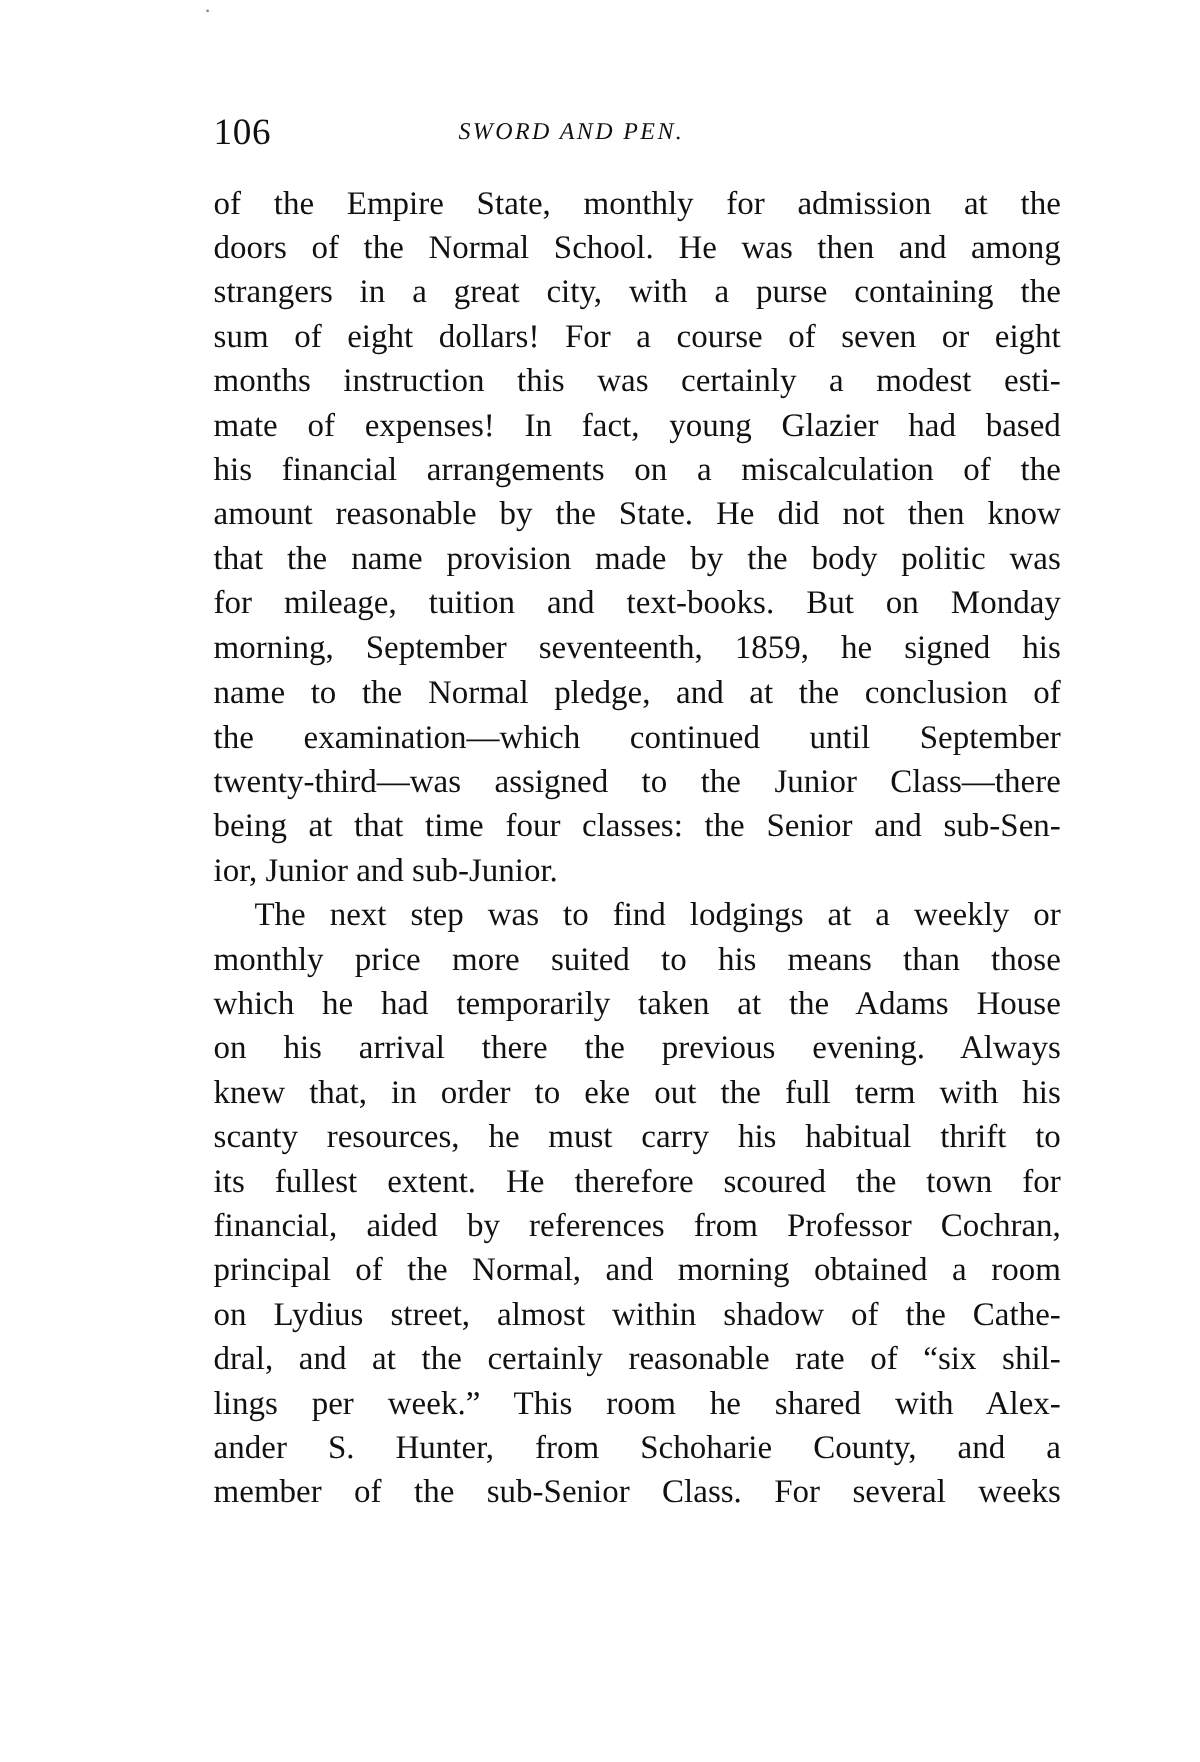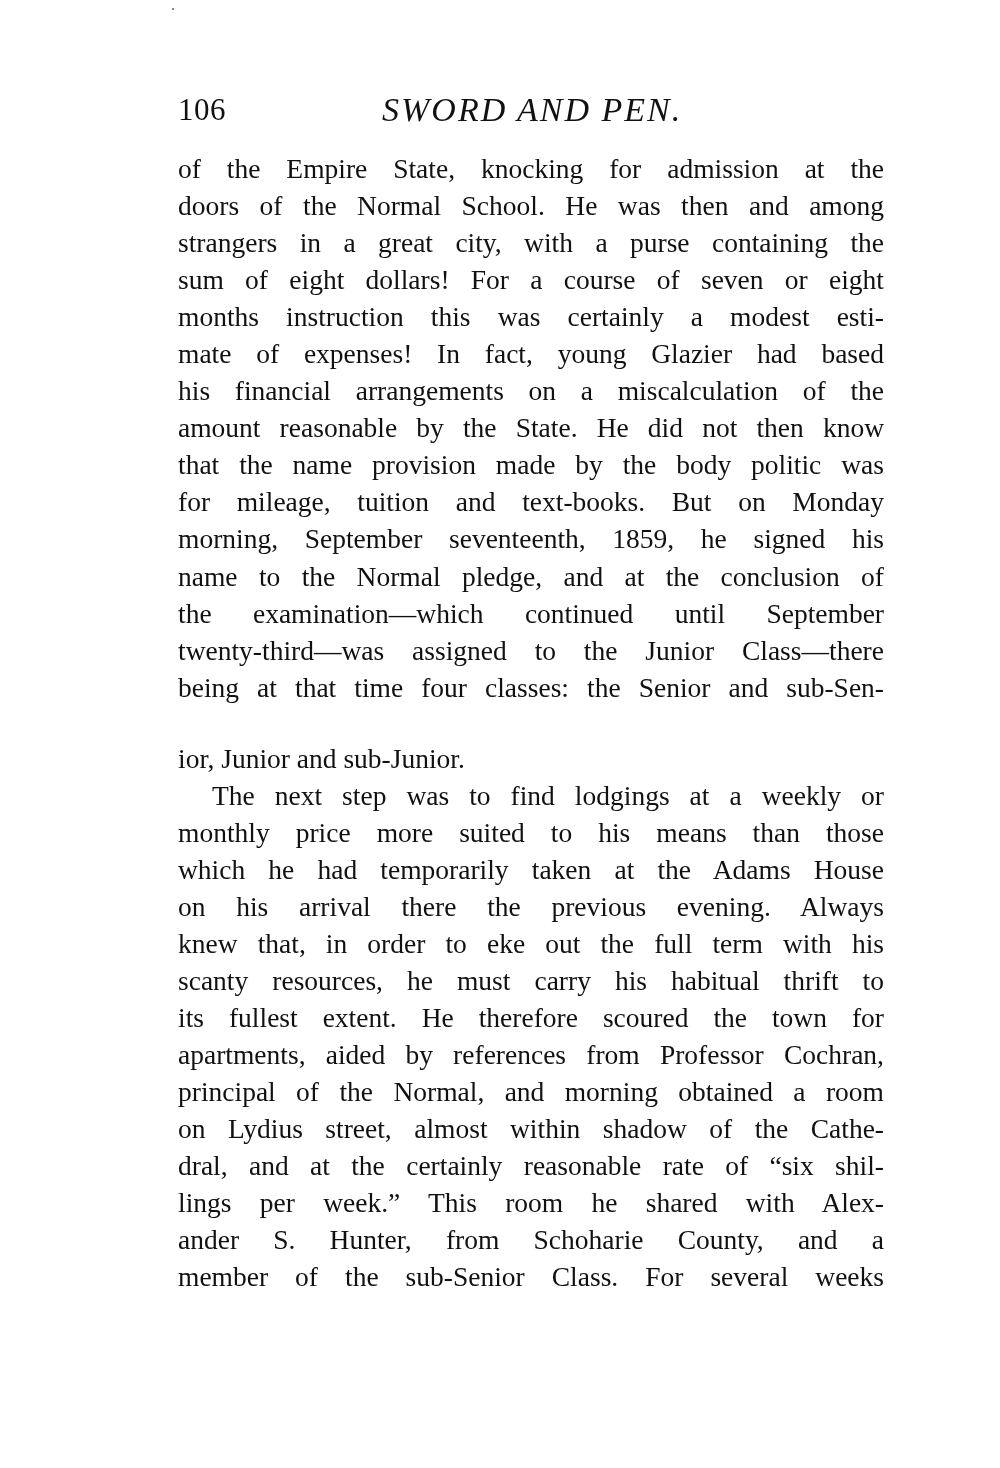--- a/index.html
+++ b/index.html
@@ -38,21 +38,21 @@
       left: 0;
       top: 0;
       font-size: 31px;
       line-height: 40px;
       letter-spacing: 0.5px;
     }
     .running-head {
       position: absolute;
       left: 204px;
       top: 0;
-      font-size: 34px;
+      font-size: 20px;
       line-height: 40px;
       font-style: italic;
       letter-spacing: 2px;
     }
     .body-text {
       position: absolute;
       left: 166px;
       top: 150px;
       width: 706px;
     }
@@ -61,39 +61,38 @@
       height: 37.05px;
       line-height: 37.05px;
       font-size: 27.5px;
       white-space: nowrap;
       text-align: justify;
       text-align-last: justify;
       overflow: visible;
     }
     .line.last {
       text-align-last: left;
-      margin-top: 34px;
     }
     .line.indent {
       padding-left: 34px;
     }
   </style>
 </head>
 <body>
 
 <div class="page">
   <div class="specks"></div>
 
   <div class="header">
     <span class="page-number">106</span>
     <span class="running-head">SWORD AND PEN.</span>
   </div>
 
   <div class="body-text">
-    <span class="line">of the Empire State, knocking for admission at the</span>
+    <span class="line">of the Empire State, monthly for admission at the</span>
     <span class="line">doors of the Normal School.  He was then and among</span>
     <span class="line">strangers in a great city, with a purse containing the</span>
     <span class="line">sum of eight dollars!  For a course of seven or eight</span>
     <span class="line">months instruction this was certainly a modest esti-</span>
     <span class="line">mate of expenses!  In fact, young Glazier had based</span>
     <span class="line">his financial arrangements on a miscalculation of the</span>
     <span class="line">amount reasonable by the State.  He did not then know</span>
     <span class="line">that the name provision made by the body politic was</span>
     <span class="line">for mileage, tuition and text-books.  But on Monday</span>
     <span class="line">morning, September seventeenth, 1859, he signed his</span>
@@ -102,21 +101,21 @@
     <span class="line">twenty-third—was assigned to the Junior Class—there</span>
     <span class="line">being at that time four classes:  the Senior and sub-Sen-</span>
     <span class="line last">ior, Junior and sub-Junior.</span>
     <span class="line indent">The next step was to find lodgings at a weekly or</span>
     <span class="line">monthly price more suited to his means than those</span>
     <span class="line">which he had temporarily taken at the Adams House</span>
     <span class="line">on his arrival there the previous evening.  Always</span>
     <span class="line">knew that, in order to eke out the full term with his</span>
     <span class="line">scanty resources, he must carry his habitual thrift to</span>
     <span class="line">its fullest extent.  He therefore scoured the town for</span>
-    <span class="line">apartments, aided by references from Professor Cochran,</span>
+    <span class="line">financial, aided by references from Professor Cochran,</span>
     <span class="line">principal of the Normal, and morning obtained a room</span>
     <span class="line">on Lydius street, almost within shadow of the Cathe-</span>
     <span class="line">dral, and at the certainly reasonable rate of “six shil-</span>
     <span class="line">lings per week.”  This room he shared with Alex-</span>
     <span class="line">ander S. Hunter, from Schoharie County, and a</span>
     <span class="line">member of the sub-Senior Class.  For several weeks</span>
   </div>
 </div>
 
 </body></html>

